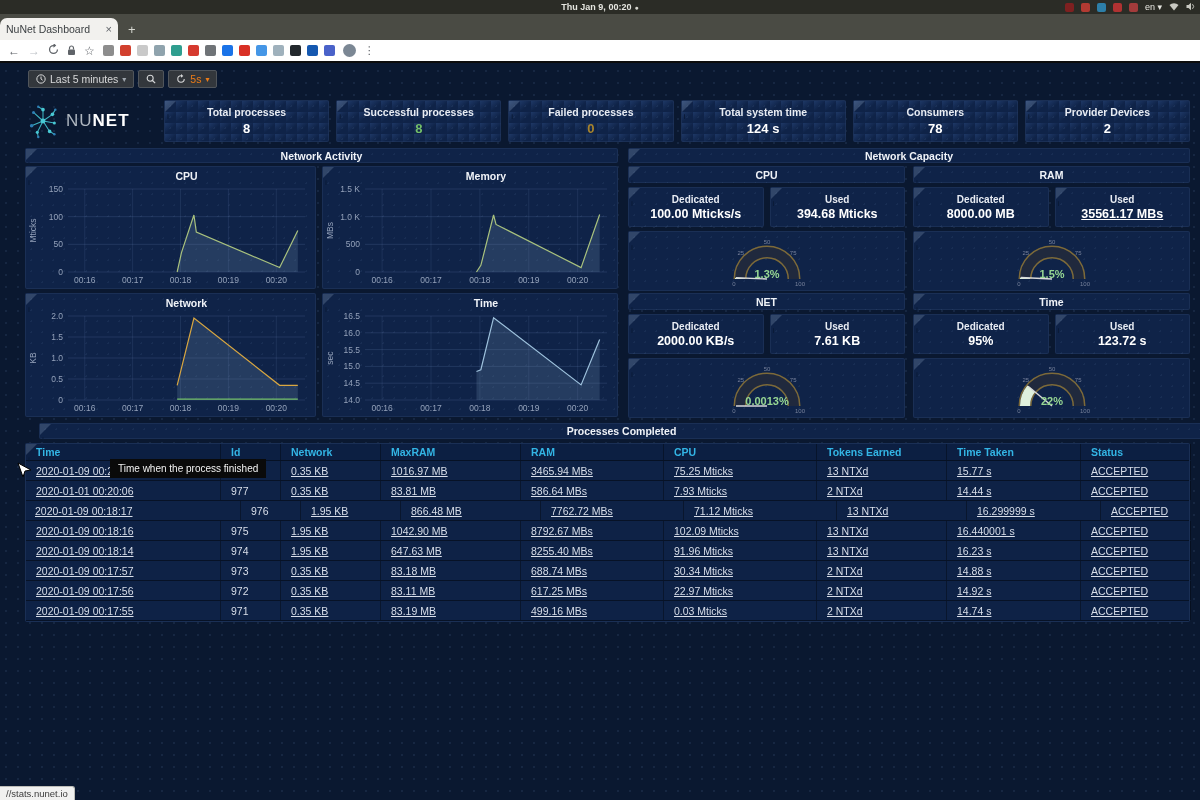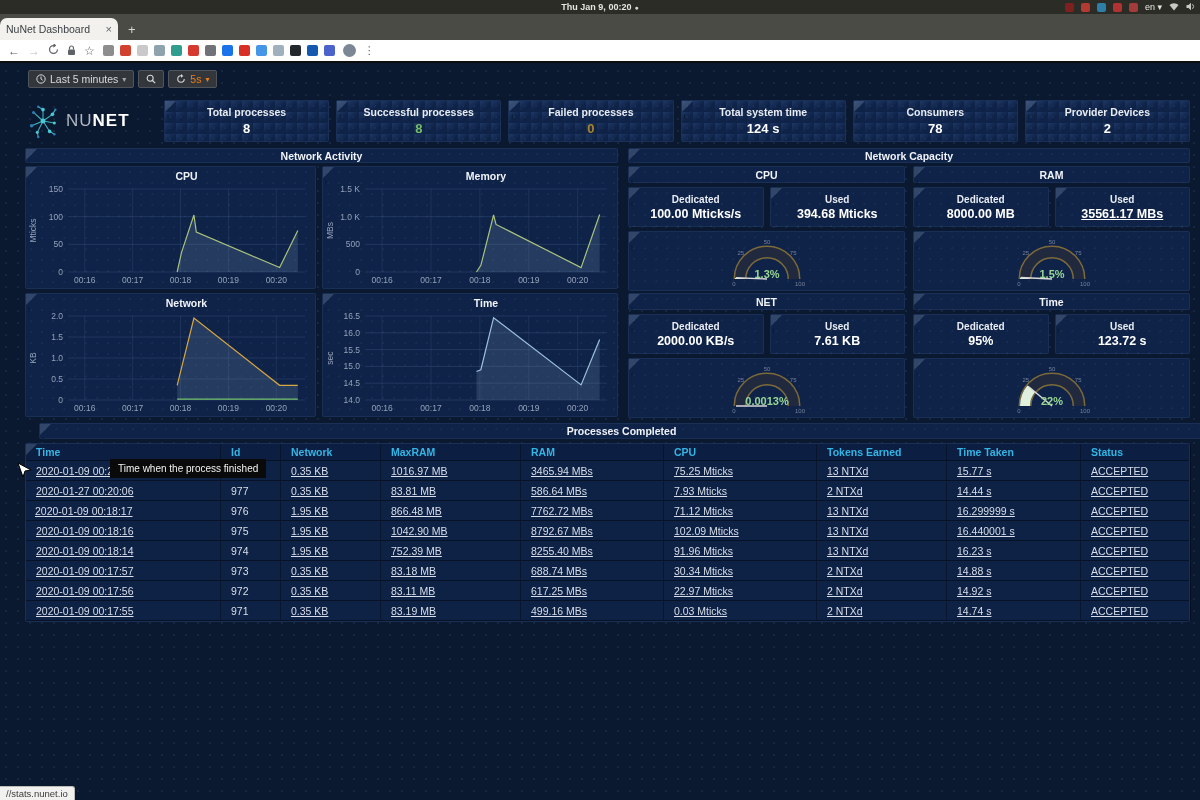--- a/index.html
+++ b/index.html
@@ -593,32 +593,32 @@
           <div class="tcell" style="width: 60px; flex: 0 0 auto;">978</div>
           <div class="tcell link" style="width: 100px; flex: 0 0 auto;">0.35 KB</div>
           <div class="tcell link" style="width: 140px; flex: 0 0 auto;">1016.97 MB</div>
           <div class="tcell link" style="width: 143px; flex: 0 0 auto;">3465.94 MBs</div>
           <div class="tcell link" style="width: 153px; flex: 0 0 auto;">75.25 Mticks</div>
           <div class="tcell link" style="width: 130px; flex: 0 0 auto;">13 NTXd</div>
           <div class="tcell link" style="width: 134px; flex: 0 0 auto;">15.77 s</div>
           <div class="tcell link" style="width: 110px; flex: 0 0 auto;">ACCEPTED</div>
         </div>
         <div class="trow">
-          <div class="tcell link" style="width: 195px; flex: 0 0 auto;">2020-01-27 00:20:06</div>
+          <div class="tcell link" style="width: 195px; flex: 0 0 auto;">2020-01-01 00:20:06</div>
           <div class="tcell" style="width: 60px; flex: 0 0 auto;">977</div>
           <div class="tcell link" style="width: 100px; flex: 0 0 auto;">0.35 KB</div>
           <div class="tcell link" style="width: 140px; flex: 0 0 auto;">83.81 MB</div>
           <div class="tcell link" style="width: 143px; flex: 0 0 auto;">586.64 MBs</div>
           <div class="tcell link" style="width: 153px; flex: 0 0 auto;">7.93 Mticks</div>
           <div class="tcell link" style="width: 130px; flex: 0 0 auto;">2 NTXd</div>
           <div class="tcell link" style="width: 134px; flex: 0 0 auto;">14.44 s</div>
           <div class="tcell link" style="width: 110px; flex: 0 0 auto;">ACCEPTED</div>
         </div>
         <div class="trow">
-          <div class="tcell link" style="width: 195px; flex: 0 0 auto; padding-left: 9px;">2020-01-09 00:18:17</div>
+          <div class="tcell link" style="width: 215px; flex: 0 0 auto; padding-left: 9px;">2020-01-09 00:18:17</div>
           <div class="tcell" style="width: 60px; flex: 0 0 auto;">976</div>
           <div class="tcell link" style="width: 100px; flex: 0 0 auto;">1.95 KB</div>
           <div class="tcell link" style="width: 140px; flex: 0 0 auto;">866.48 MB</div>
           <div class="tcell link" style="width: 143px; flex: 0 0 auto;">7762.72 MBs</div>
           <div class="tcell link" style="width: 153px; flex: 0 0 auto;">71.12 Mticks</div>
           <div class="tcell link" style="width: 130px; flex: 0 0 auto;">13 NTXd</div>
           <div class="tcell link" style="width: 134px; flex: 0 0 auto;">16.299999 s</div>
           <div class="tcell link" style="width: 110px; flex: 0 0 auto;">ACCEPTED</div>
         </div>
         <div class="trow">
@@ -629,21 +629,21 @@
           <div class="tcell link" style="width: 143px; flex: 0 0 auto;">8792.67 MBs</div>
           <div class="tcell link" style="width: 153px; flex: 0 0 auto;">102.09 Mticks</div>
           <div class="tcell link" style="width: 130px; flex: 0 0 auto;">13 NTXd</div>
           <div class="tcell link" style="width: 134px; flex: 0 0 auto;">16.440001 s</div>
           <div class="tcell link" style="width: 110px; flex: 0 0 auto;">ACCEPTED</div>
         </div>
         <div class="trow">
           <div class="tcell link" style="width: 195px; flex: 0 0 auto;">2020-01-09 00:18:14</div>
           <div class="tcell" style="width: 60px; flex: 0 0 auto;">974</div>
           <div class="tcell link" style="width: 100px; flex: 0 0 auto;">1.95 KB</div>
-          <div class="tcell link" style="width: 140px; flex: 0 0 auto;">752.39 MB</div>
+          <div class="tcell link" style="width: 140px; flex: 0 0 auto;">647.63 MB</div>
           <div class="tcell link" style="width: 143px; flex: 0 0 auto;">8255.40 MBs</div>
           <div class="tcell link" style="width: 153px; flex: 0 0 auto;">91.96 Mticks</div>
           <div class="tcell link" style="width: 130px; flex: 0 0 auto;">13 NTXd</div>
           <div class="tcell link" style="width: 134px; flex: 0 0 auto;">16.23 s</div>
           <div class="tcell link" style="width: 110px; flex: 0 0 auto;">ACCEPTED</div>
         </div>
         <div class="trow">
           <div class="tcell link" style="width: 195px; flex: 0 0 auto;">2020-01-09 00:17:57</div>
           <div class="tcell" style="width: 60px; flex: 0 0 auto;">973</div>
           <div class="tcell link" style="width: 100px; flex: 0 0 auto;">0.35 KB</div>

